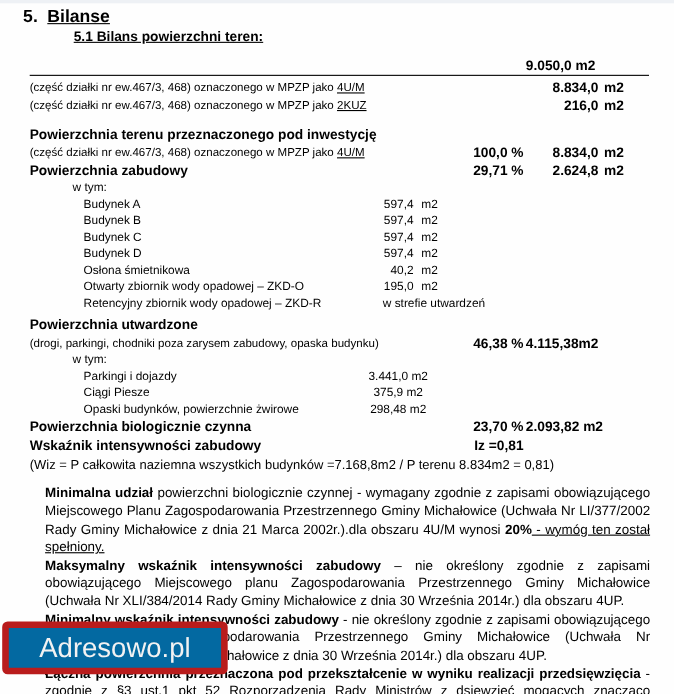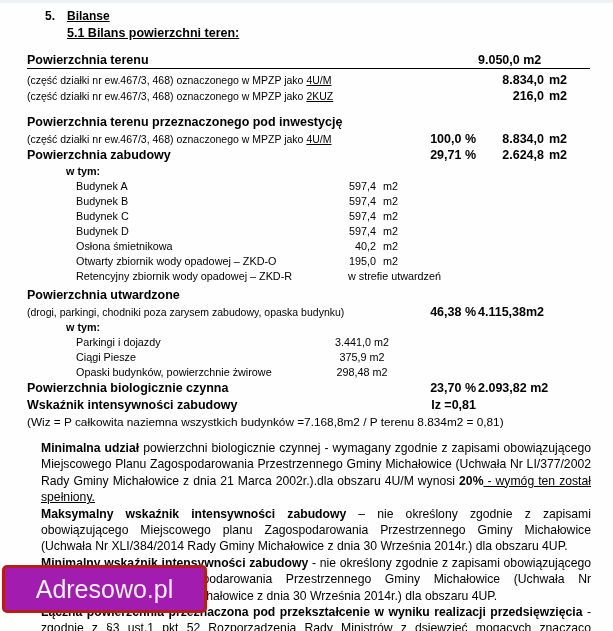--- a/index.html
+++ b/index.html
@@ -32,22 +32,22 @@
   }
   .content {
     position: absolute;
     top: 0; left: 0;
     width: 613px;
   }
 
   
   .sec-num-row {
     margin: 8px 0 0 0;
-    padding-left: 45px;
-    font-size: 12px;
+    padding-left: 21px;
+    font-size: 16px;
     font-weight: bold;
     line-height: 16px;
   }
   .sec-num-row .num {
     display: inline-block;
     width: 22px;
   }
   .sec-num-row .ttl {
     text-decoration: underline;
   }
@@ -78,21 +78,21 @@
   .row.sub {
     height: 15px;
     line-height: 15px;
     font-size: 10.8px;
   }
   .lbl {
     position: absolute;
     left: 27px;
     top: 0;
   }
-  .lbl.i1 { left: 66px; font-weight: bold; }
+  .lbl.i1 { left: 66px; }
   .lbl.i2 { left: 76px; }
   .bold { font-weight: bold; }
   .pct {
     position: absolute;
     left: 404px;
     width: 72px;
     text-align: right;
     top: 0;
   }
   .val {
@@ -161,22 +161,22 @@
   .para b { font-weight: bold; }
   .u { text-decoration: underline; }
 
   
   .watermark {
     position: absolute;
     left: 2px;
     top: 565px;
     width: 205px;
     height: 48px;
-    background: #a21caf;
-    border: 3px solid #b91c1c;
+    background: #0369a1;
+    border: 6px solid #b91c1c;
     border-radius: 5px;
     box-sizing: border-box;
     display: flex;
     align-items: center;
     justify-content: center;
     z-index: 20;
   }
   .watermark span {
     color: #f2f2f2;
     font-size: 25px;
@@ -195,21 +195,20 @@
     <div class="sec-num-row">
       <span class="num">5.</span><span class="ttl">Bilanse</span>
     </div>
     <div class="sub-sec">
       <span>5.1 Bilans powierzchni teren:</span>
     </div>
 
     <div class="spacer10"></div>
 
     <div class="row">
-      <span class="lbl bold">Powierzchnia terenu</span>
       <span class="val bold">9.050,0 m2</span>
       <span class="hr-full"></span>
     </div>
 
     <div class="spacer3"></div>
 
     <div class="row small">
       <span class="lbl"><span>(część działki nr ew.467/3, 468) oznaczonego w MPZP jako </span><span class="u">4U/M</span></span>
       <span class="val num bold" style="font-size:12.5px">8.834,0</span>
       <span class="unit bold" style="font-size:12.5px">m2</span>

